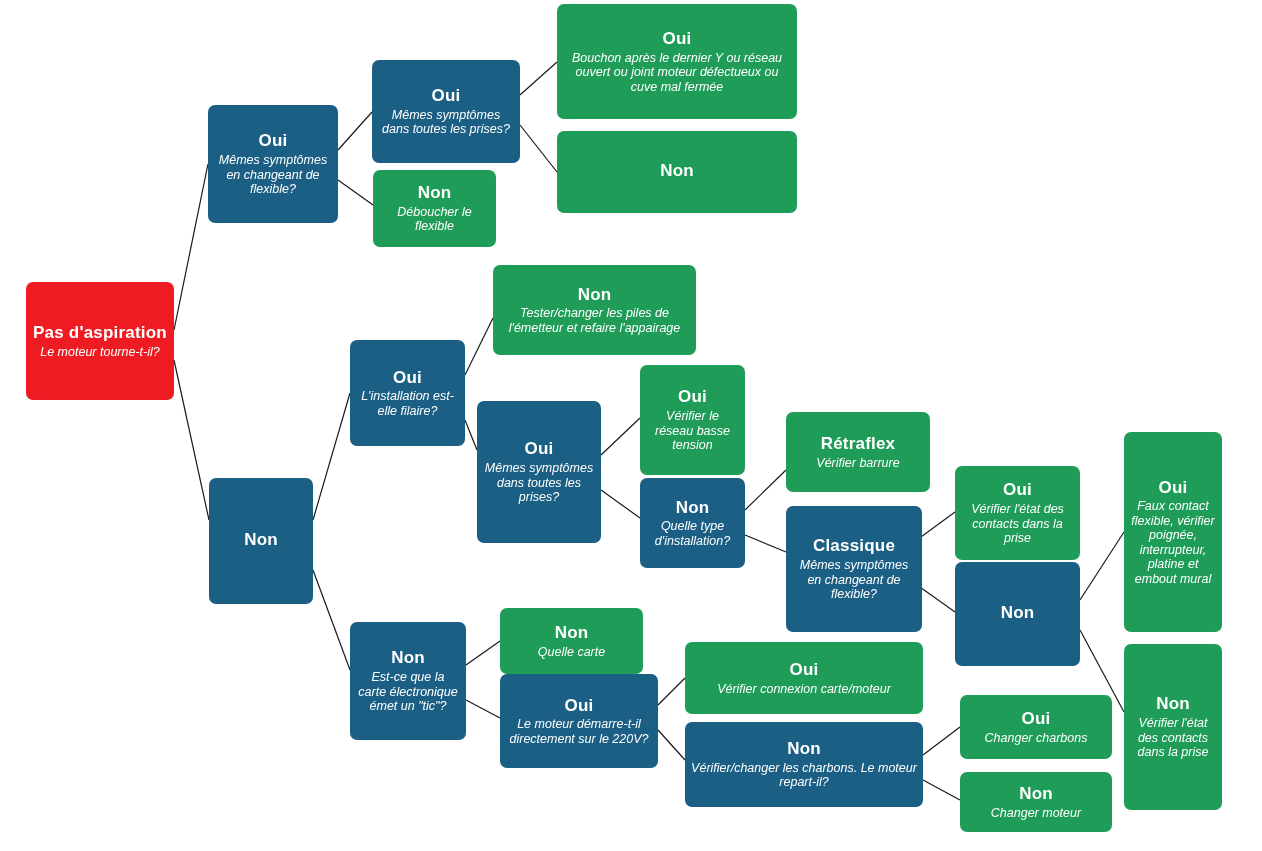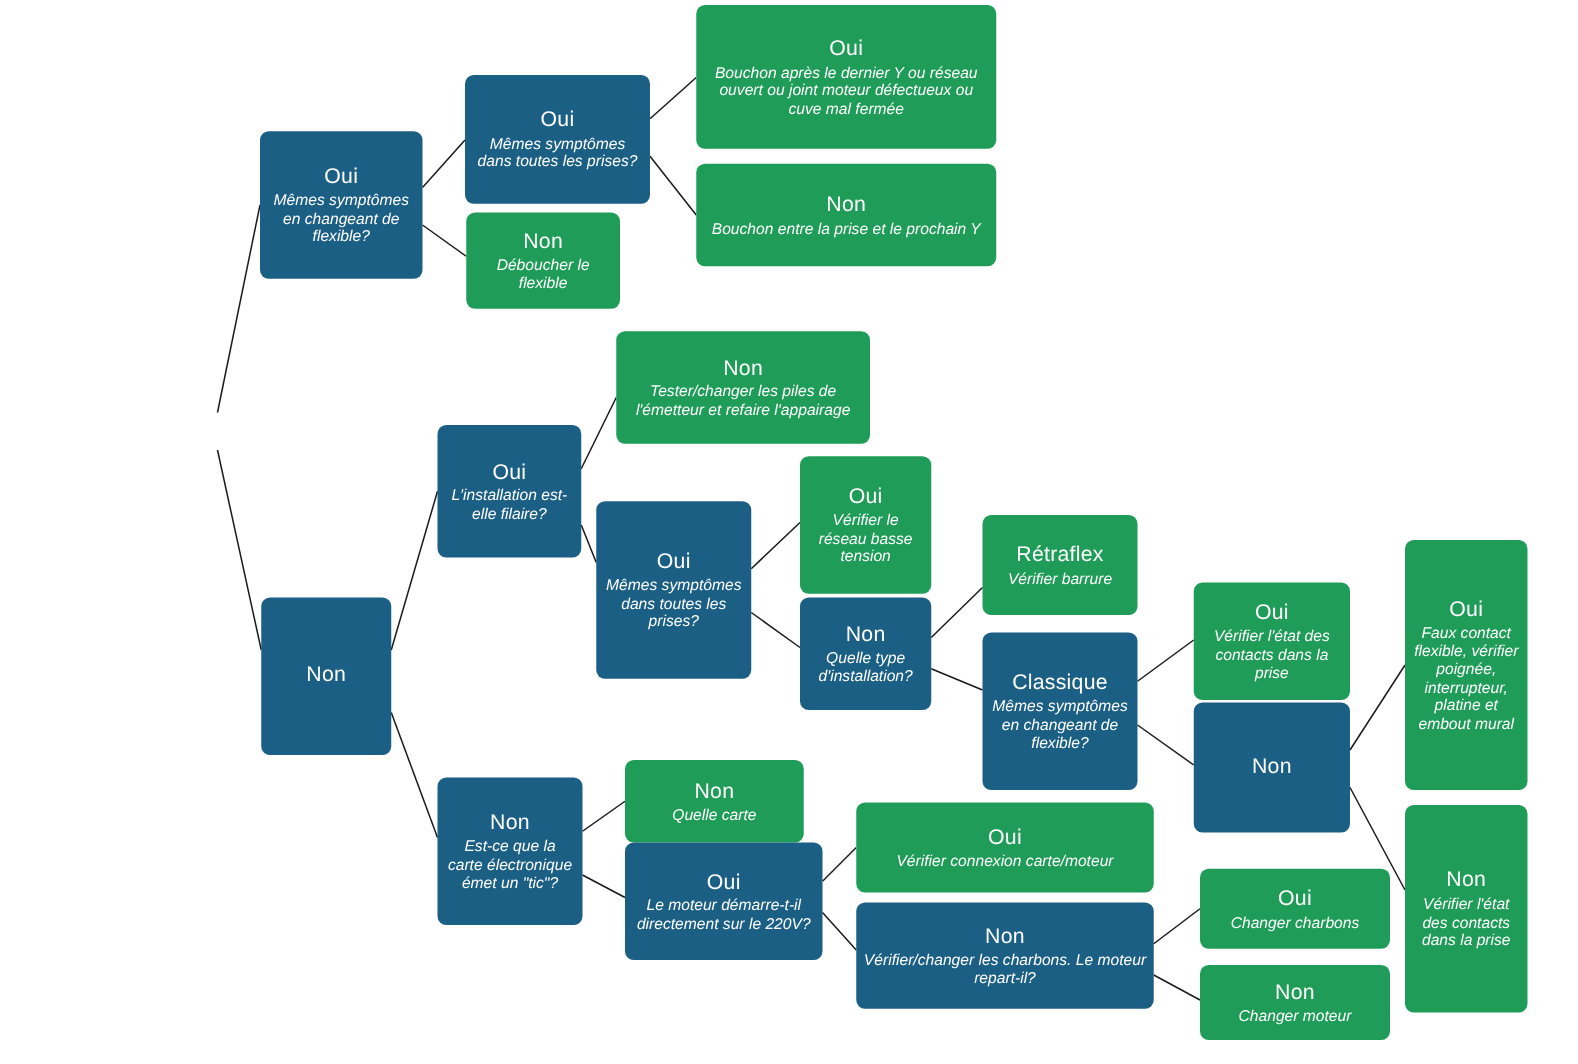--- a/index.html
+++ b/index.html
@@ -31,21 +31,21 @@
     display: flex;
     flex-direction: column;
     align-items: center;
     justify-content: center;
     padding: 4px 6px;
     line-height: 1.16;
     overflow: hidden;
   }
   .node .title {
     font-size: 17px;
-    font-weight: normal;
+    font-weight: bold;
     letter-spacing: 0.2px;
     margin: 0 0 2px 0;
     white-space: nowrap;
   }
   .node .sub {
     font-size: 12.5px;
     font-style: italic;
     font-weight: normal;
     margin: 0;
   }
@@ -86,39 +86,42 @@
       <path d="M910,580 L955,612" stroke="#1a1a1a" stroke-width="1.2" fill="none"></path>
       <path d="M1080,600 L1124,532" stroke="#1a1a1a" stroke-width="1.2" fill="none"></path>
       <path d="M1080,630 L1124,712" stroke="#1a1a1a" stroke-width="1.2" fill="none"></path>
       <path d="M466,665 L500,641" stroke="#1a1a1a" stroke-width="1.2" fill="none"></path>
       <path d="M466,700 L500,718" stroke="#1a1a1a" stroke-width="1.2" fill="none"></path>
       <path d="M658,705 L685,678" stroke="#1a1a1a" stroke-width="1.2" fill="none"></path>
       <path d="M658,730 L685,760" stroke="#1a1a1a" stroke-width="1.2" fill="none"></path>
       <path d="M923,755 L960,727" stroke="#1a1a1a" stroke-width="1.2" fill="none"></path>
       <path d="M923,780 L960,800" stroke="#1a1a1a" stroke-width="1.2" fill="none"></path>
     </svg>
+<div class="node start" style="left: 26px; top: 282px; width: 148px; height: 118px;">
+      <div class="title">Pas d'aspiration</div>
+      <div class="sub">Le moteur tourne-t-il?</div>
+    </div>
     <div class="node blue" style="left: 208px; top: 105px; width: 130px; height: 118px;">
       <div class="title">Oui</div>
       <div class="sub">Mêmes symptômes en changeant de flexible?</div>
     </div>
     <div class="node blue" style="left: 372px; top: 60px; width: 148px; height: 103px;">
       <div class="title">Oui</div>
       <div class="sub">Mêmes symptômes dans toutes les prises?</div>
     </div>
     <div class="node green" style="left: 373px; top: 170px; width: 123px; height: 77px;">
       <div class="title">Non</div>
       <div class="sub">Déboucher le flexible</div>
     </div>
     <div class="node green" style="left: 557px; top: 4px; width: 240px; height: 115px;">
       <div class="title">Oui</div>
       <div class="sub">Bouchon après le dernier Y ou réseau ouvert ou joint moteur défectueux ou  cuve mal fermée</div>
     </div>
     <div class="node green" style="left: 557px; top: 131px; width: 240px; height: 82px;">
       <div class="title">Non</div>
-      <div class="sub">Bouchon entre la prise et le prochain Y</div>
     </div>
     <div class="node blue" style="left: 209px; top: 478px; width: 104px; height: 126px;">
       <div class="title">Non</div>
     </div>
     <div class="node blue" style="left: 350px; top: 340px; width: 115px; height: 106px;">
       <div class="title">Oui</div>
       <div class="sub">L'installation est-elle filaire?</div>
     </div>
     <div class="node green" style="left: 493px; top: 265px; width: 203px; height: 90px;">
       <div class="title">Non</div>
@@ -129,25 +132,25 @@
       <div class="sub">Mêmes symptômes dans toutes les prises?</div>
     </div>
     <div class="node green" style="left: 640px; top: 365px; width: 105px; height: 110px;">
       <div class="title">Oui</div>
       <div class="sub">Vérifier le réseau basse tension</div>
     </div>
     <div class="node blue" style="left: 640px; top: 478px; width: 105px; height: 90px;">
       <div class="title">Non</div>
       <div class="sub">Quelle type d'installation?</div>
     </div>
-    <div class="node green" style="left: 786px; top: 412px; width: 124px; height: 80px;">
+    <div class="node green" style="left: 786px; top: 412px; width: 144px; height: 80px;">
       <div class="title">Rétraflex</div>
       <div class="sub">Vérifier barrure</div>
     </div>
-    <div class="node blue" style="left: 786px; top: 506px; width: 124px; height: 126px;">
+    <div class="node blue" style="left: 786px; top: 506px; width: 136px; height: 126px;">
       <div class="title">Classique</div>
       <div class="sub">Mêmes symptômes en changeant de flexible?</div>
     </div>
     <div class="node green" style="left: 955px; top: 466px; width: 125px; height: 94px;">
       <div class="title">Oui</div>
       <div class="sub">Vérifier l'état des contacts dans la prise</div>
     </div>
     <div class="node blue" style="left: 955px; top: 562px; width: 125px; height: 104px;">
       <div class="title">Non</div>
     </div>

